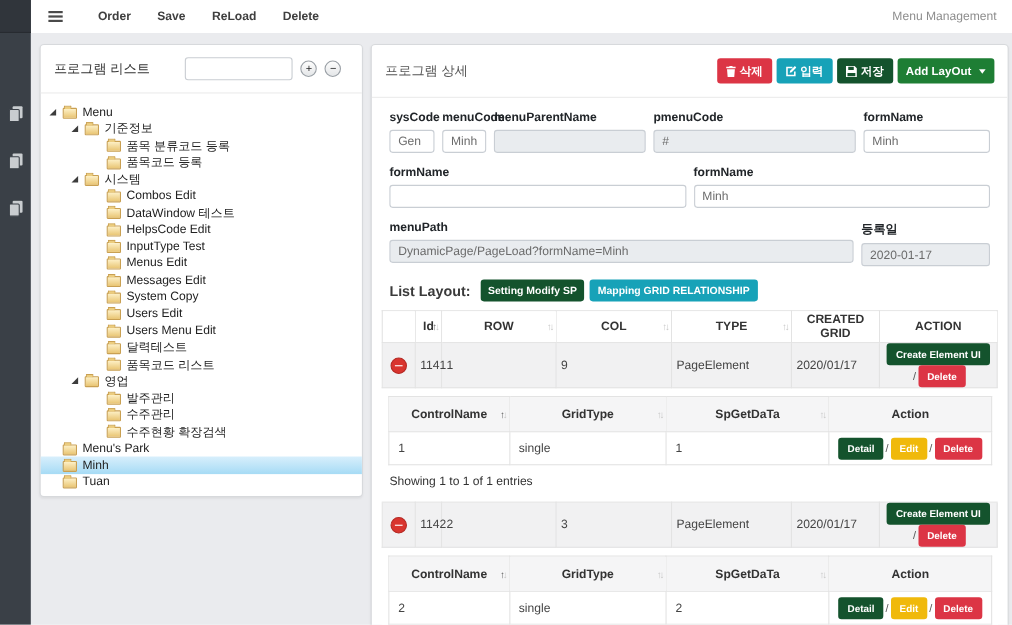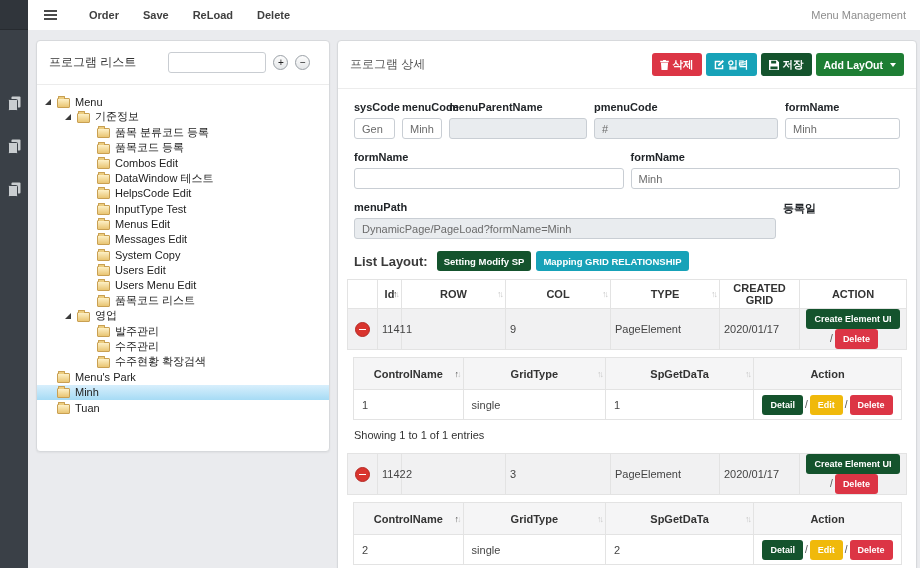--- a/index.html
+++ b/index.html
@@ -136,20 +136,25 @@
     <div class="titem lvl2">
         <span class="tw"></span>
         <span class="folder"></span>
         <span>품목 분류코드 등록</span>
       </div>
     <div class="titem lvl2">
         <span class="tw"></span>
         <span class="folder"></span>
         <span>품목코드 등록</span>
       </div>
+    <div class="titem lvl1">
+        <span class="tw arrow"></span>
+        <span class="folder"></span>
+        <span>시스템</span>
+      </div>
     <div class="titem lvl2">
         <span class="tw"></span>
         <span class="folder"></span>
         <span>Combos Edit</span>
       </div>
     <div class="titem lvl2">
         <span class="tw"></span>
         <span class="folder"></span>
         <span>DataWindow 테스트</span>
       </div>
@@ -180,20 +185,25 @@
       </div>
     <div class="titem lvl2">
         <span class="tw"></span>
         <span class="folder"></span>
         <span>Users Edit</span>
       </div>
     <div class="titem lvl2">
         <span class="tw"></span>
         <span class="folder"></span>
         <span>Users Menu Edit</span>
+      </div>
+    <div class="titem lvl2">
+        <span class="tw"></span>
+        <span class="folder"></span>
+        <span>달력테스트</span>
       </div>
     <div class="titem lvl2">
         <span class="tw"></span>
         <span class="folder"></span>
         <span>품목코드 리스트</span>
       </div>
     <div class="titem lvl1">
         <span class="tw arrow"></span>
         <span class="folder"></span>
         <span>영업</span>
@@ -294,20 +304,21 @@
           <input class="f-input" value="Minh" style="">
         </div>
     </div>
     <div class="f-row">
       <div class="f-group w-mp">
           <span class="f-label">menuPath</span>
           <input class="f-input dis" disabled="" value="DynamicPage/PageLoad?formName=Minh" style="">
         </div>
       <div class="f-group grow">
           <span class="f-label">등록일</span>
+          <input class="f-input dis" disabled="" value="2020-01-17" style="">
         </div>
     </div>
   </div>
 
   <div class="ll-row">
     <span class="ll-label">List Layout:</span>
     <button class="btn btn-green btn-sm">Setting Modify SP</button>
     <button class="btn btn-teal btn-sm">Mapping GRID RELATIONSHIP</button>
   </div>
 

